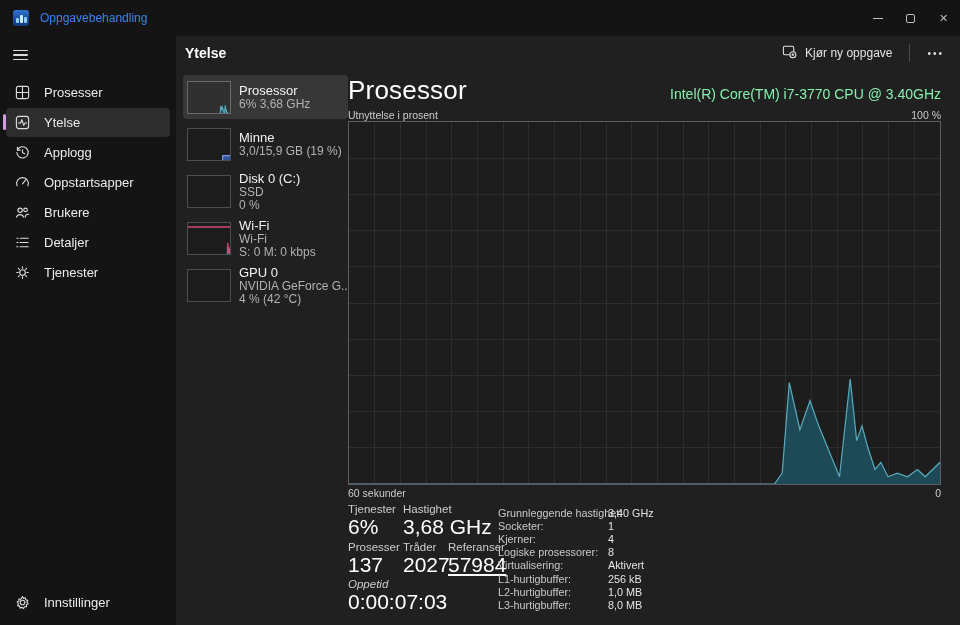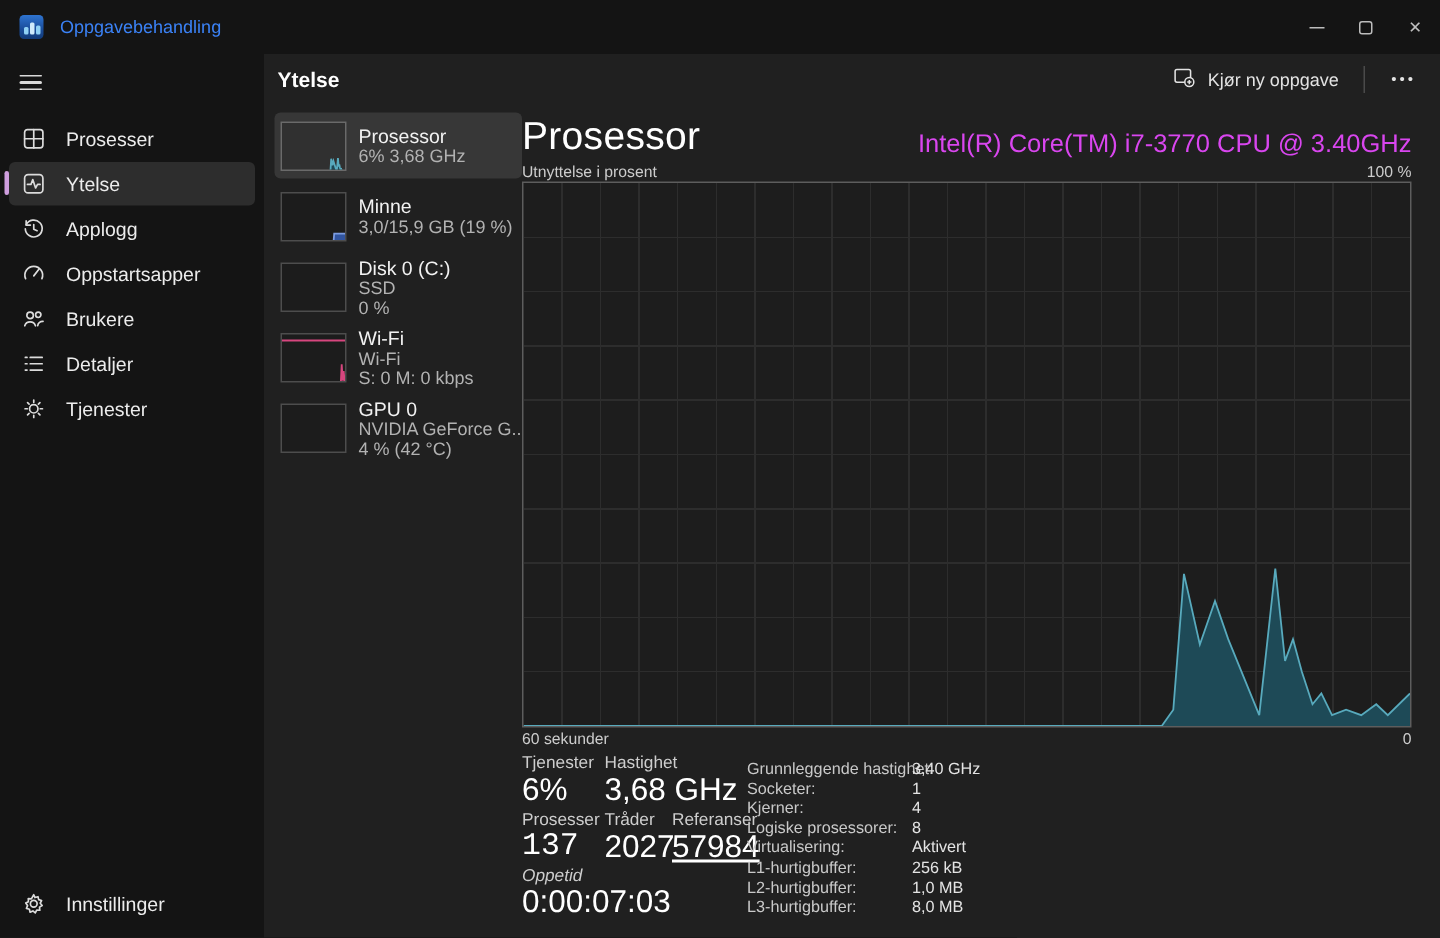--- a/index.html
+++ b/index.html
@@ -54,33 +54,33 @@
   .device-row.selected { background:#373737; }
   .mini-box { width:44px; height:33px; border:1px solid #4d4d4d; margin-right:8px; flex-shrink:0; background:rgba(0,0,0,0.12); }
   .device-row.selected .mini-box { border-color:#6a6a6a; }
   .dev-text { display:flex; flex-direction:column; line-height:13px; min-width:0; }
   .dev-name { font-size:13px; color:#f2f2f2; line-height:15px; white-space:nowrap; }
   .dev-line { font-size:12px; color:#b2b2b2; white-space:nowrap; }
 
   
   .detail { position:absolute; left:172px; top:39px; width:593px; height:546px; }
   .detail-title { position:absolute; left:0; top:0; font-size:26px; font-weight:300; color:#ffffff; letter-spacing:.2px; }
-  .cpu-name { position:absolute; right:0; top:11px; font-size:17px; color:#d946ef; }
+  .cpu-name { position:absolute; right:0; top:11px; font-size:14px; color:#86efac; }
   .meta-top { position:absolute; left:0; right:0; top:34px; height:12px; font-size:10.5px; color:#cccccc; }
   .meta-top .r { position:absolute; right:0; top:0; }
   .chart-wrap { position:absolute; left:0; top:46px; width:593px; height:364px; border:1px solid #5d5d5d; background:#1d1d1d; }
   .meta-bottom { position:absolute; left:0; right:0; top:412px; height:12px; font-size:10.5px; color:#cccccc; }
   .meta-bottom .r { position:absolute; right:0; top:0; }
 
   .stats { position:absolute; left:0; top:427px; width:593px; height:118px; }
   .stat-label { position:absolute; font-size:11.5px; color:#cdcdcd; white-space:nowrap; }
   .stat-value { position:absolute; font-size:21px; font-weight:300; color:#ffffff; white-space:nowrap; }
   .p-ul { left:0;   top:1px; }  .p-uv { left:0;   top:13px; }
   .p-hl { left:55px;top:1px; }  .p-hv { left:55px;top:13px; }
-  .p-pl { left:0;   top:39px; } .p-pv { left:0;   top:51px;font-family:Liberation Mono, monospace; }
+  .p-pl { left:0;   top:39px; } .p-pv { left:0;   top:51px; }
   .p-tl { left:55px;top:39px; } .p-tv { left:55px;top:51px; }
   .p-rl { left:100px;top:39px; }.p-rv { left:100px;top:51px;text-decoration:underline; }
   .p-ol { left:0;   top:76px;font-style:italic; } .p-ov { left:0;   top:88px;text-align:center; }
 
   .specs { position:absolute; left:150px; top:4px; font-size:10.8px; color:#c9c9c9; }
   .spec-row { display:flex; height:13.2px; align-items:center; white-space:nowrap; }
   .spec-label { width:110px; }
   .spec-value { color:#e4e4e4; }
 </style>
 </head>

